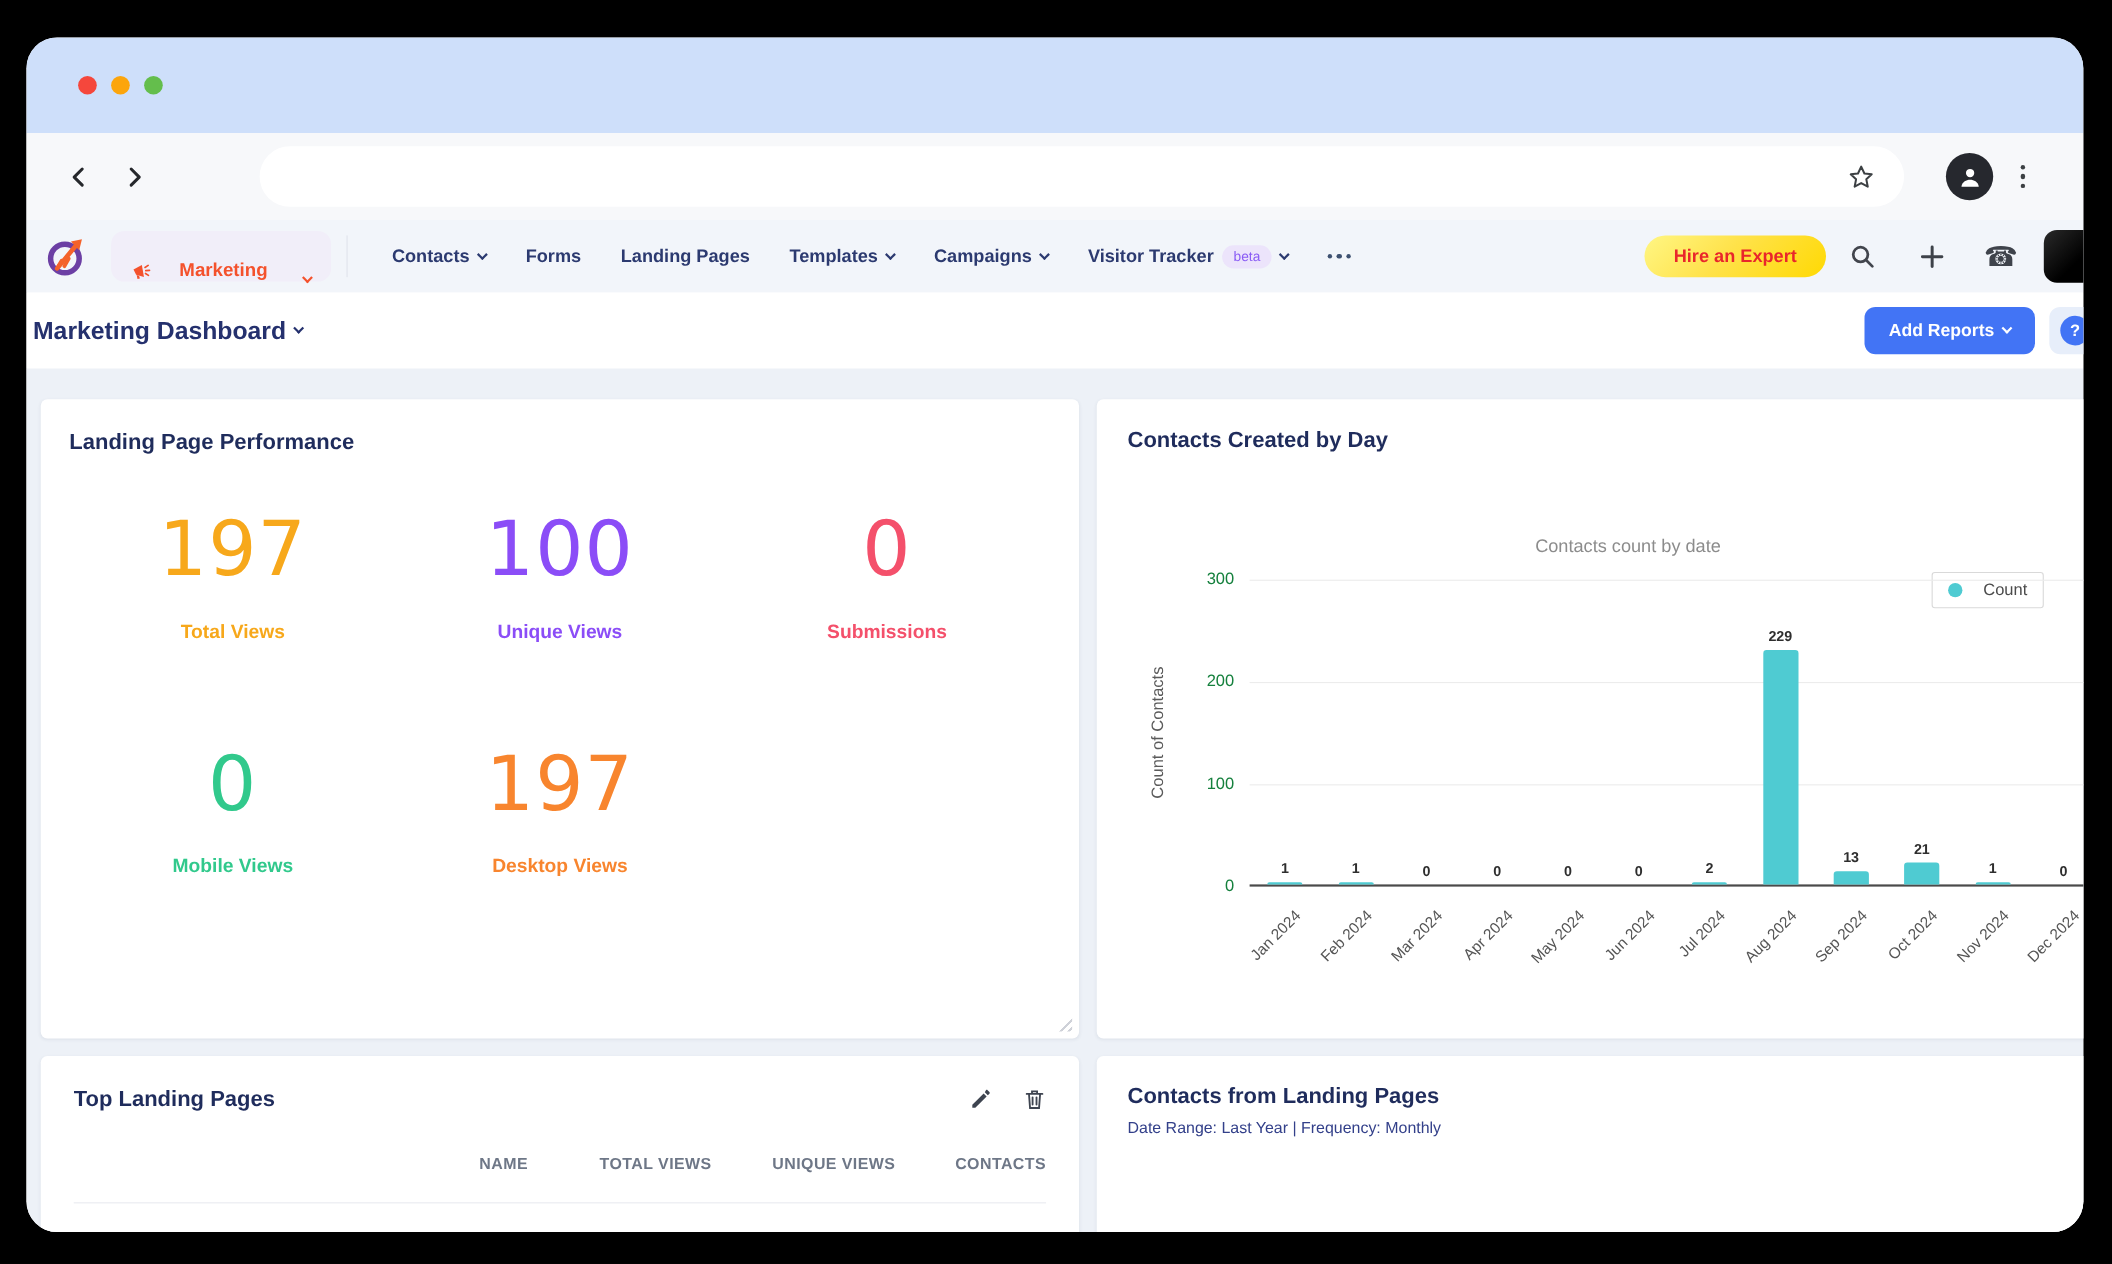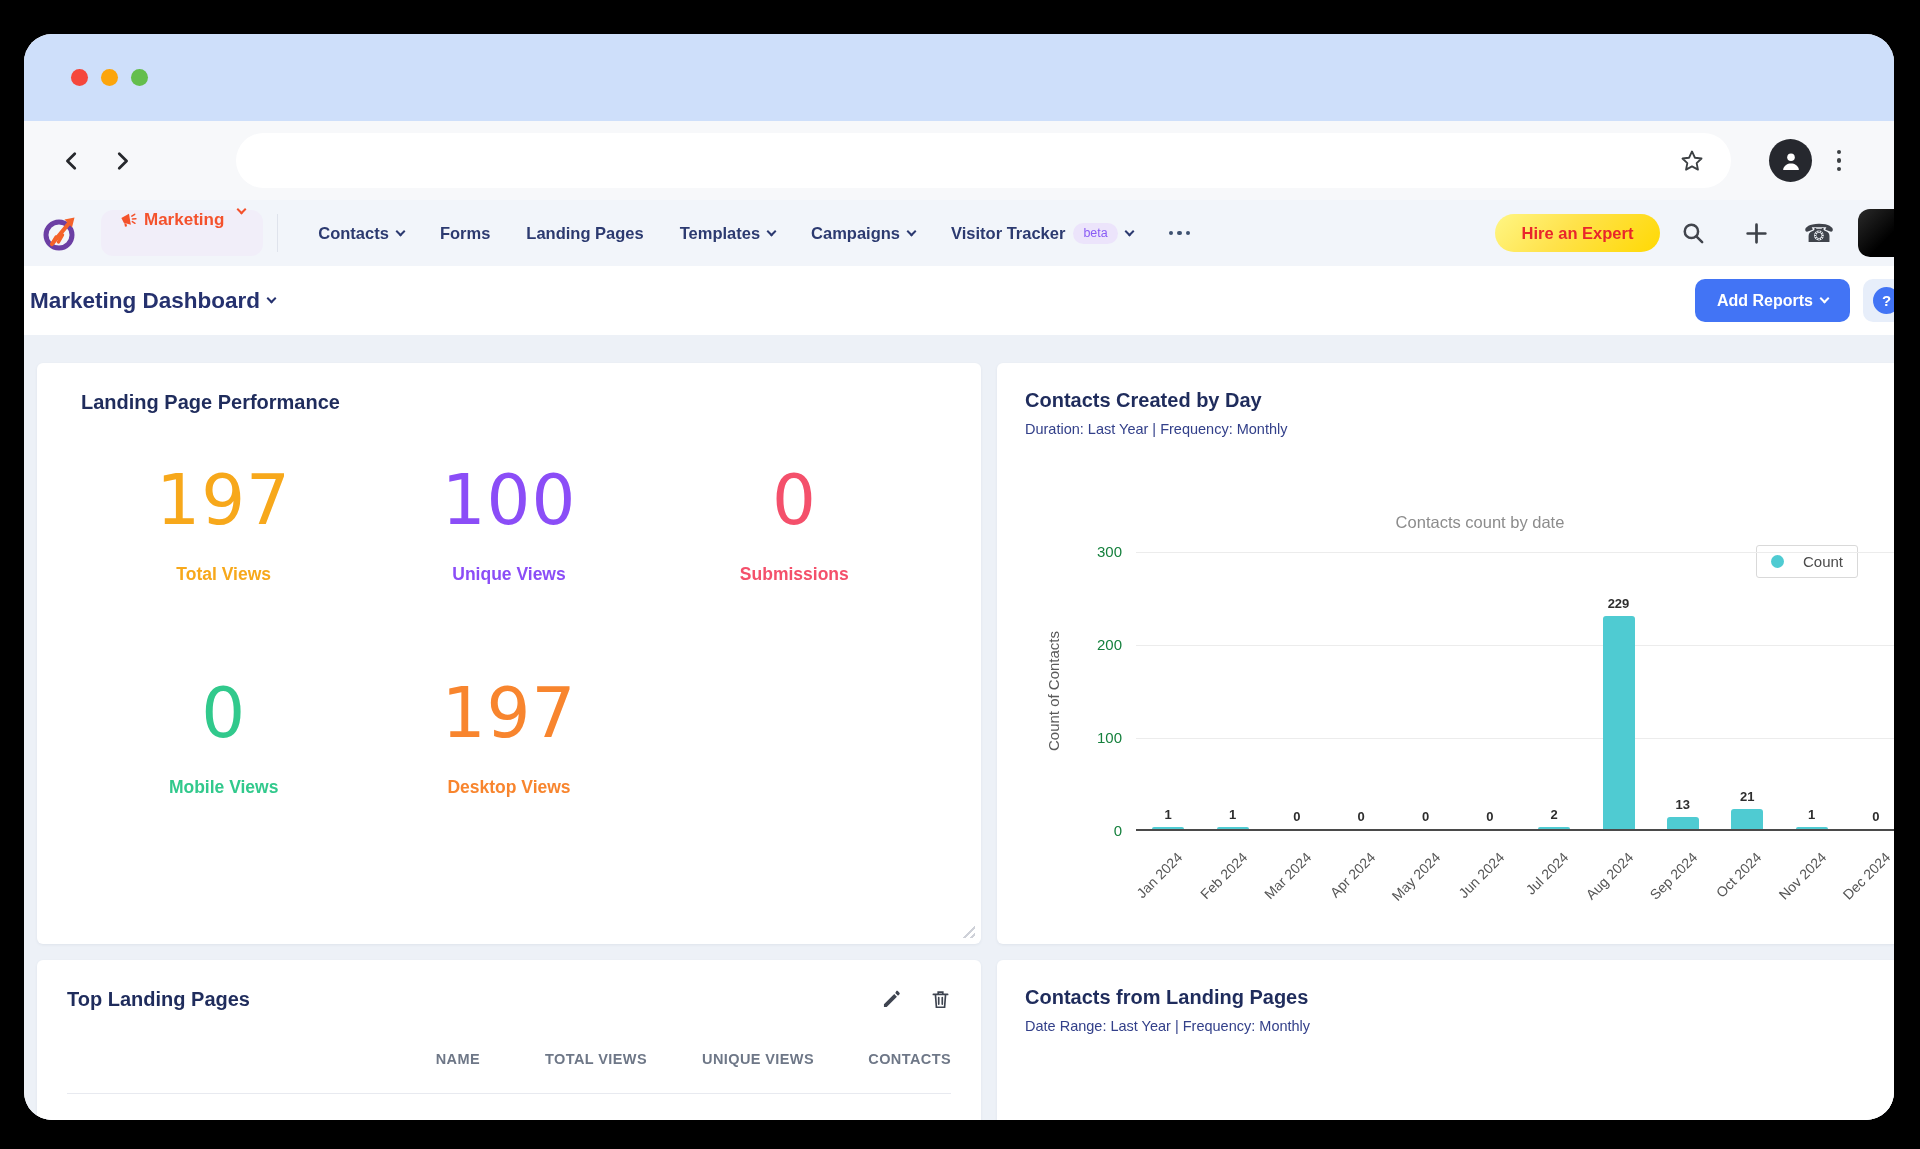--- a/index.html
+++ b/index.html
@@ -25,21 +25,21 @@
     display:flex; align-items:center; justify-content:center; cursor:pointer; }
   .kebab { margin-left:16px; width:22px; height:28px; flex:none; display:flex; flex-direction:column;
     align-items:center; justify-content:center; gap:4px; cursor:pointer; }
   .kebab i { width:4.5px; height:4.5px; border-radius:50%; background:#3C4043; }
 
   
   .navbar { height:66px; flex:none; background:#F2F5FA; display:flex; align-items:center; padding-left:18px; }
   .navbar > * { flex:none; }
   .logo { width:37px; height:37px; cursor:pointer; }
   .marketing-pill { margin-left:22px; height:46px; padding:0 18px; border-radius:12px; background:#F1EEF9;
-    display:flex; align-items:flex-start; gap:6px; cursor:pointer; color:#F4512C; font-weight:700; font-size:17px; }
+    display:flex; align-items:flex-end; gap:25px; cursor:pointer; color:#F4512C; font-weight:700; font-size:17px; }
   .nav-divider { margin-left:14px; width:1px; height:38px; background:#DFE3EC; }
   .nav-items { margin-left:40px; display:flex; align-items:center; gap:36px; }
   .nav-item { display:flex; align-items:center; color:#2C3A70; font-weight:700; font-size:16.5px; cursor:pointer; white-space:nowrap; }
   .beta-badge { margin-left:8px; background:#ECE4FB; color:#8A5CF5; font-size:12.5px; font-weight:400;
     padding:3px 10px 4px; border-radius:11px; }
   .chev { display:inline-block; width:7px; height:7px; border-right:2.2px solid currentColor;
     border-bottom:2.2px solid currentColor; transform:rotate(45deg); margin-left:8px; margin-top:-4px; }
   .more-dots { margin-left:36px; display:flex; gap:4px; cursor:pointer; }
   .more-dots i { width:4.5px; height:4.5px; border-radius:50%; background:#3E5170; }
   .hire { margin-left:auto; width:165px; height:38px; border-radius:19px;
@@ -64,21 +64,21 @@
     font-weight:700; display:flex; align-items:center; justify-content:center; }
 
   
   .content { flex:1; background:#EDF1F7; padding:28px 0 0 13px; display:grid;
     grid-template-columns:944px 910px; grid-template-rows:581px 400px; gap:16px; align-content:start; }
   .card { background:#fff; border-radius:6px; box-shadow:0 1px 3px rgba(40,50,80,.07); position:relative; }
   .card-title { font-size:20px; font-weight:700; color:#1F2C5C; }
   .card-sub { margin-top:9px; font-size:14.5px; color:#33408A; }
 
   
-  .card-lp { padding:28px 44px; }
+  .card-lp { padding:28px 26px; }
   .stats-grid { margin-top:46px; display:grid; grid-template-columns:repeat(3,1fr); row-gap:88px; }
   .stat { text-align:center; }
   .stat .num { font-size:69px; font-weight:400; letter-spacing:1px; font-family:"DejaVu Sans",sans-serif; }
   .stat .lbl { margin-top:24px; font-size:17.5px; font-weight:700; }
   .resize-handle { position:absolute; right:6px; bottom:6px; width:15px; height:15px; cursor:nwse-resize;
     background:repeating-linear-gradient(135deg, transparent 0 3px, #C9CCD4 3px 4.8px);
     clip-path:polygon(100% 0, 100% 100%, 0 100%); opacity:.9; }
 
   
   .card-chart { padding:26px 0 0 28px; overflow:hidden; }
@@ -261,21 +261,20 @@
           <div class="stat">
             <div class="num" style="color: rgb(248, 133, 46);">197</div>
             <div class="lbl" style="color: rgb(248, 133, 46);">Desktop Views</div>
           </div>
         </div>
       <div class="resize-handle"></div>
     </div>
 
     <div class="card card-chart">
       <div class="card-title">Contacts Created by Day</div>
-      <div class="card-sub">Duration: Last Year | Frequency: Monthly</div>
       <div class="chart-wrap">
         <div class="chart-title">Contacts count by date</div>
         <div class="chart-legend">
           <span class="legend-dot" style="background: rgb(79, 203, 210);"></span>
           <span class="legend-label">Count</span>
         </div>
         <div class="chart-ylabel">Count of Contacts</div>
         <div class="chart-plot">
             <div class="ytick" style="top: 270px;">0</div>
             <div class="gridline" style="top: 186px;"></div>

